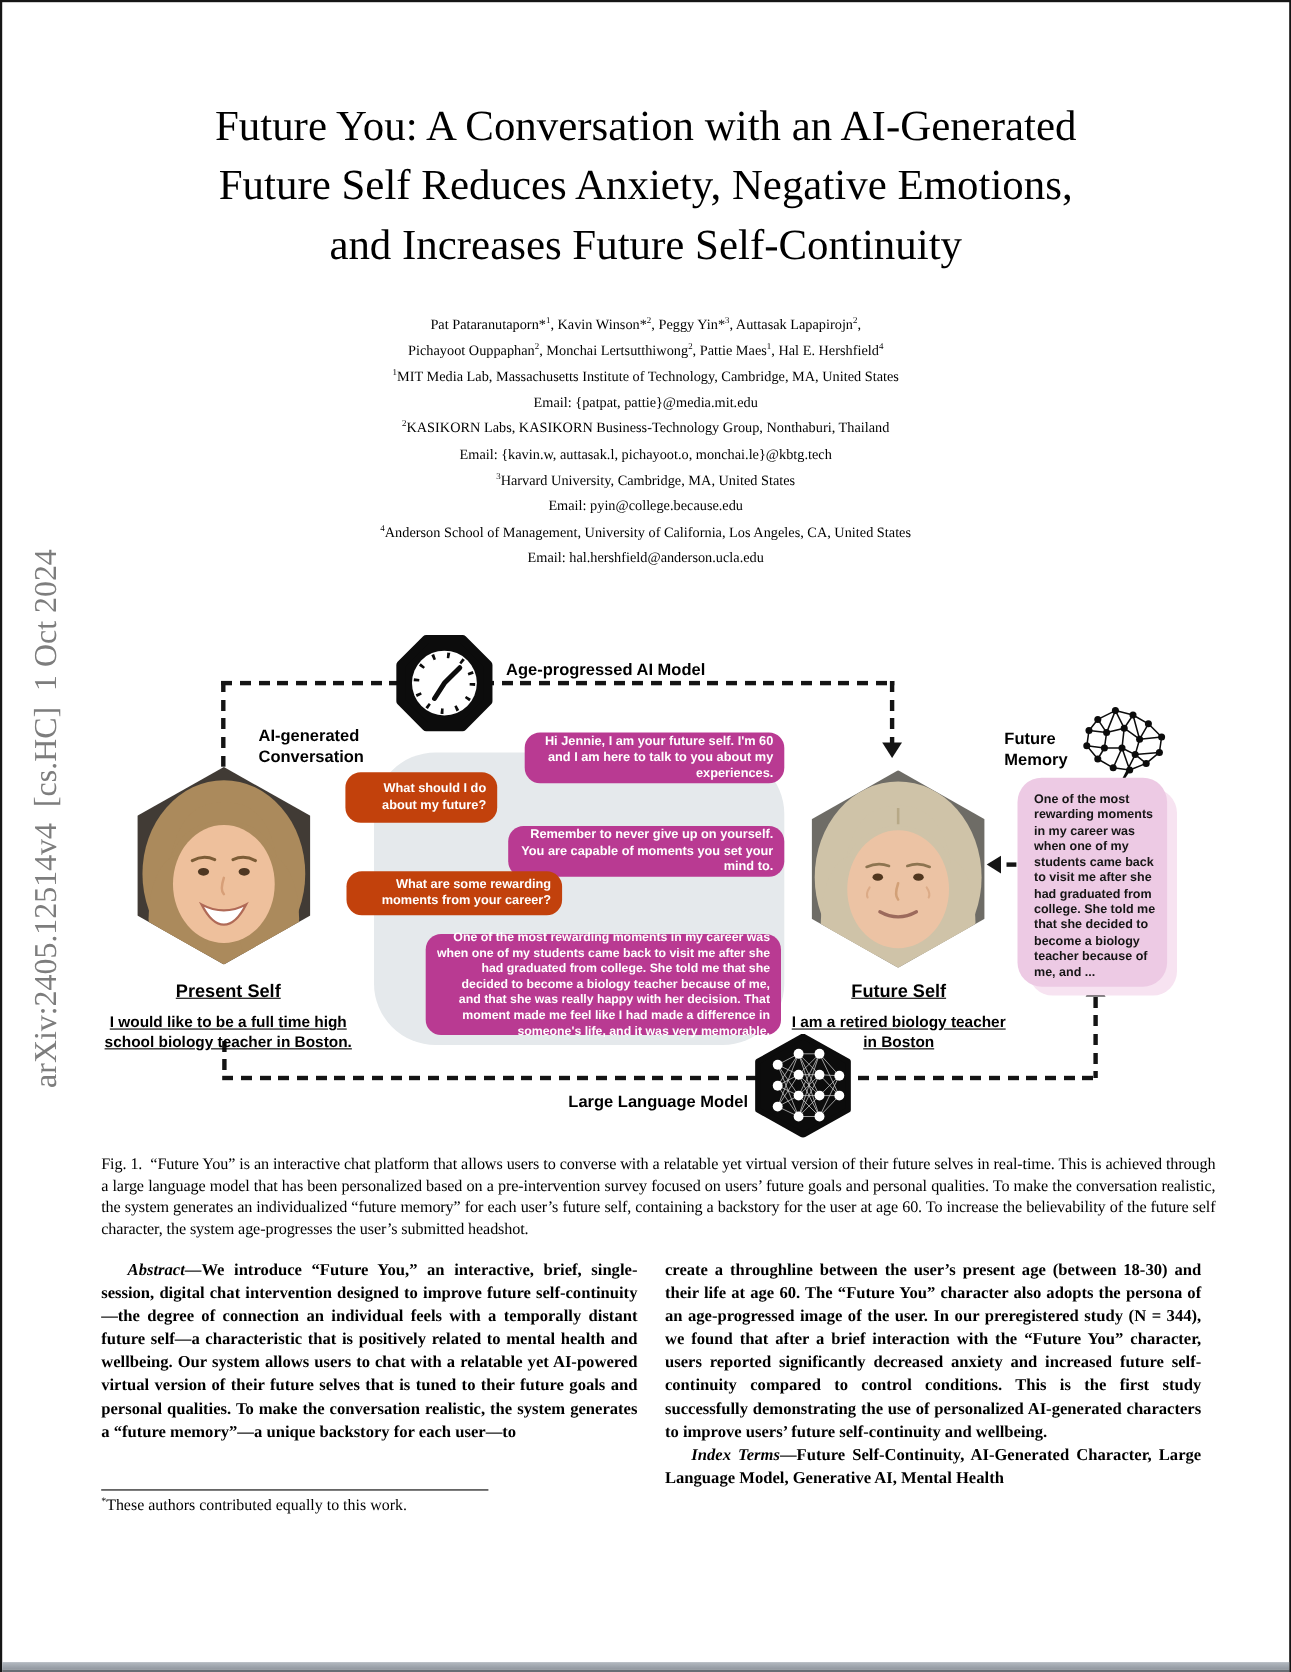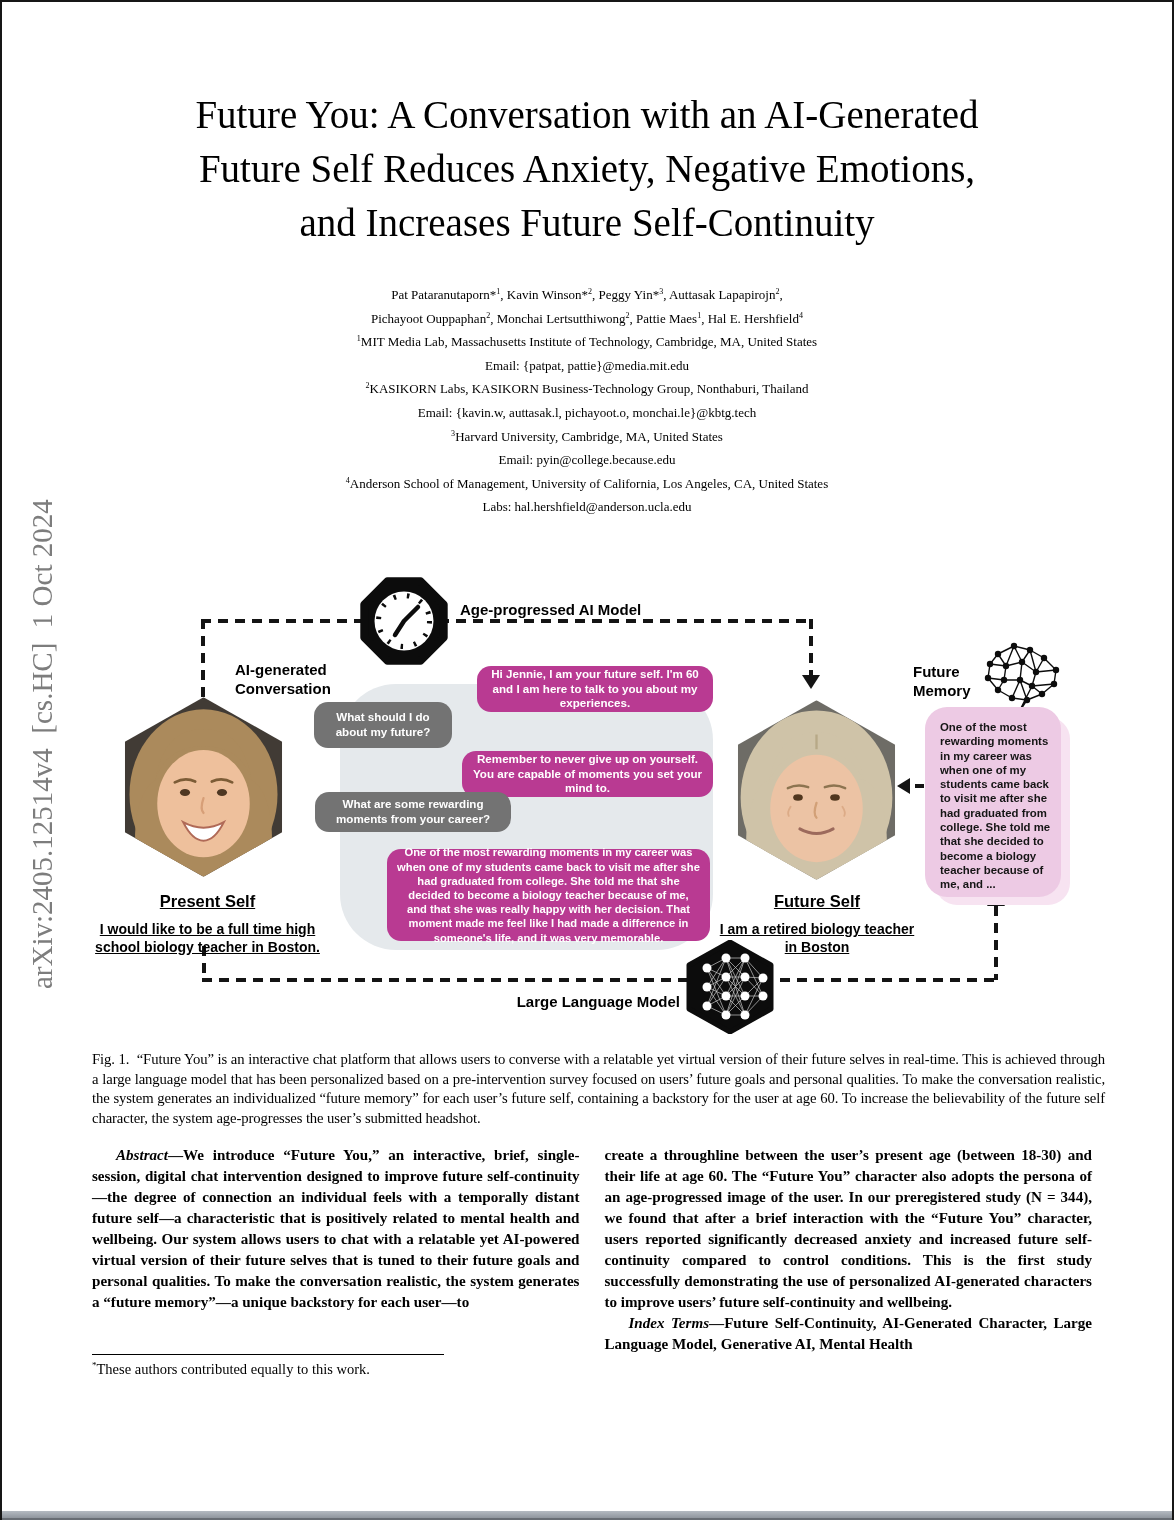--- a/index.html
+++ b/index.html
@@ -44,24 +44,24 @@
               border-left:9px solid transparent; border-right:9px solid transparent;
               border-bottom:14px solid #141414; }
   .arr-left { position:absolute; width:0; height:0;
               border-top:8px solid transparent; border-bottom:8px solid transparent;
               border-right:13px solid #141414; }
   .arr-left-dash { position:absolute; width:9px; height:4px; background:#141414; }
   .fig-label { position: absolute; font-weight: bold; font-size: 15px; line-height: 19px; color:#000; }
   .chat-panel { position: absolute; left: 253px; top: 110px; width: 373px; height: 266px;
                 background: #e5e9ec; border-radius: 56px; }
   .bubble { position: absolute; border-radius: 14px; color: #fff; font-weight: bold;
-            font-size: 11.6px; line-height: 14.6px; text-align: center;
+            font-size: 11.6px; line-height: 14.6px; text-align: right;
             display: flex; align-items: center; justify-content: center; padding: 6px 10px; }
   .bubble.future  { background: #b93a92; }
-  .bubble.present { background: #737373; }
+  .bubble.present { background: #c2410c; }
   .portrait { position: absolute; }
   .portrait-block { position: absolute; text-align: center; text-decoration: underline; }
   .portrait-label { font-size: 16.5px; font-weight: bold; margin-bottom: 9px; }
   .portrait-caption { font-size: 14px; font-weight: 600; line-height: 18px; }
   .memory-shadow { position: absolute; left: 848px; top: 143px; width: 135px; height: 188px;
                    background: #f7e3f1; border-radius: 22px; }
   .memory-bubble { position: absolute; left: 838px; top: 133px; width: 136px; height: 190px;
                    background: #edcae4; border-radius: 22px; padding: 13px 8px 8px 15px;
                    font-size: 11.4px; line-height: 14.3px; font-weight: bold; color: #151515;
                    text-align: left; }
@@ -98,21 +98,21 @@
   <div class="authors">
     <div><span>Pat Pataranutaporn*</span><sup>1</sup><span>, Kavin Winson*</span><sup>2</sup><span>, Peggy Yin*</span><sup>3</sup><span>, Auttasak Lapapirojn</span><sup>2</sup><span>,</span></div>
     <div><span>Pichayoot Ouppaphan</span><sup>2</sup><span>, Monchai Lertsutthiwong</span><sup>2</sup><span>, Pattie Maes</span><sup>1</sup><span>, Hal E. Hershfield</span><sup>4</sup></div>
     <div><sup>1</sup><span>MIT Media Lab, Massachusetts Institute of Technology, Cambridge, MA, United States</span></div>
     <div><span>Email: {patpat, pattie}@media.mit.edu</span></div>
     <div><sup>2</sup><span>KASIKORN Labs, KASIKORN Business-Technology Group, Nonthaburi, Thailand</span></div>
     <div><span>Email: {kavin.w, auttasak.l, pichayoot.o, monchai.le}@kbtg.tech</span></div>
     <div><sup>3</sup><span>Harvard University, Cambridge, MA, United States</span></div>
     <div><span>Email: pyin@college.because.edu</span></div>
     <div><sup>4</sup><span>Anderson School of Management, University of California, Los Angeles, CA, United States</span></div>
-    <div><span>Labs: hal.hershfield@anderson.ucla.edu</span></div>
+    <div><span>Email: hal.hershfield@anderson.ucla.edu</span></div>
   </div>
 
   <div class="figure">
 
     <div class="dash-h" style="left:114px; top:45px; width:612px;"></div>
     <div class="dash-v" style="left:114px; top:45px; height:78px;"></div>
     <div class="dash-v" style="left:722px; top:45px; height:58px;"></div>
     <div class="arr-down" style="left:715px; top:101px;"></div>
     <div class="dash-v" style="left:115px; top:372px; height:34px;"></div>
     <div class="dash-h" style="left:115px; top:404px; width:796px;"></div>

